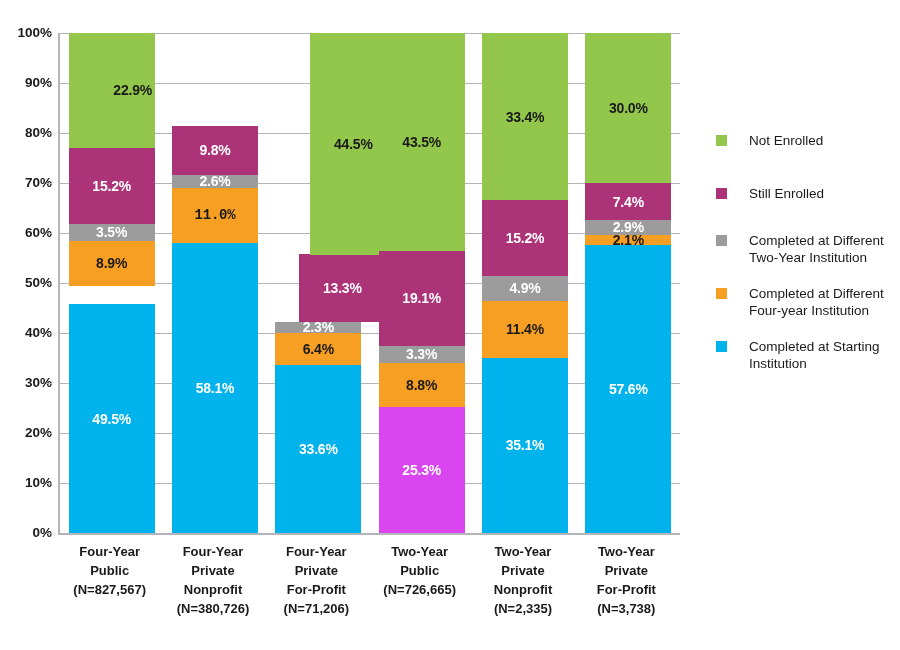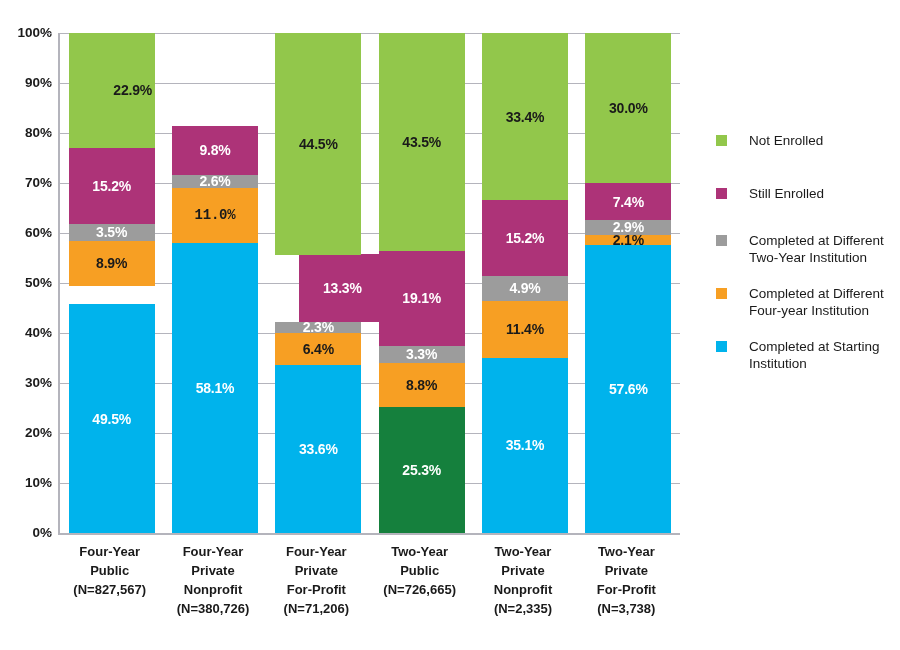--- a/index.html
+++ b/index.html
@@ -216,26 +216,26 @@
           </div>
           <div class="seg" style="height: 32px; bottom: 168px; background: rgb(247, 159, 35);">
             <span class="seg-label lbl-dark">6.4%</span>
           </div>
           <div class="seg" style="height: 11.5px; bottom: 200px; background: rgb(156, 156, 156);">
             <span class="seg-label lbl-light" style="position: relative; z-index: 5;">2.3%</span>
           </div>
           <div class="seg" style="height: 68px; bottom: 211.5px; background: rgb(173, 51, 120); margin-left: 24px;">
             <span class="seg-label lbl-light">13.3%</span>
           </div>
-          <div class="seg" style="height: 222.5px; bottom: 278px; background: rgb(146, 199, 75);">
+          <div class="seg" style="height: 222.5px; bottom: 278px; background: rgb(146, 199, 75); margin-left: 35px;">
             <span class="seg-label lbl-dark">44.5%</span>
           </div>
         </div>
         <div class="bar-column" style="left: 318.667px; width: 86px;">
-          <div class="seg" style="height: 126.5px; bottom: 0px; background: #15803d;">
+          <div class="seg" style="height: 126.5px; bottom: 0px; background: #d946ef;">
             <span class="seg-label lbl-light">25.3%</span>
           </div>
           <div class="seg" style="height: 44px; bottom: 126.5px; background: rgb(247, 159, 35);">
             <span class="seg-label lbl-dark">8.8%</span>
           </div>
           <div class="seg" style="height: 16.5px; bottom: 170.5px; background: rgb(156, 156, 156);">
             <span class="seg-label lbl-light">3.3%</span>
           </div>
           <div class="seg" style="height: 95.5px; bottom: 187px; background: rgb(173, 51, 120);">
             <span class="seg-label lbl-light">19.1%</span>

